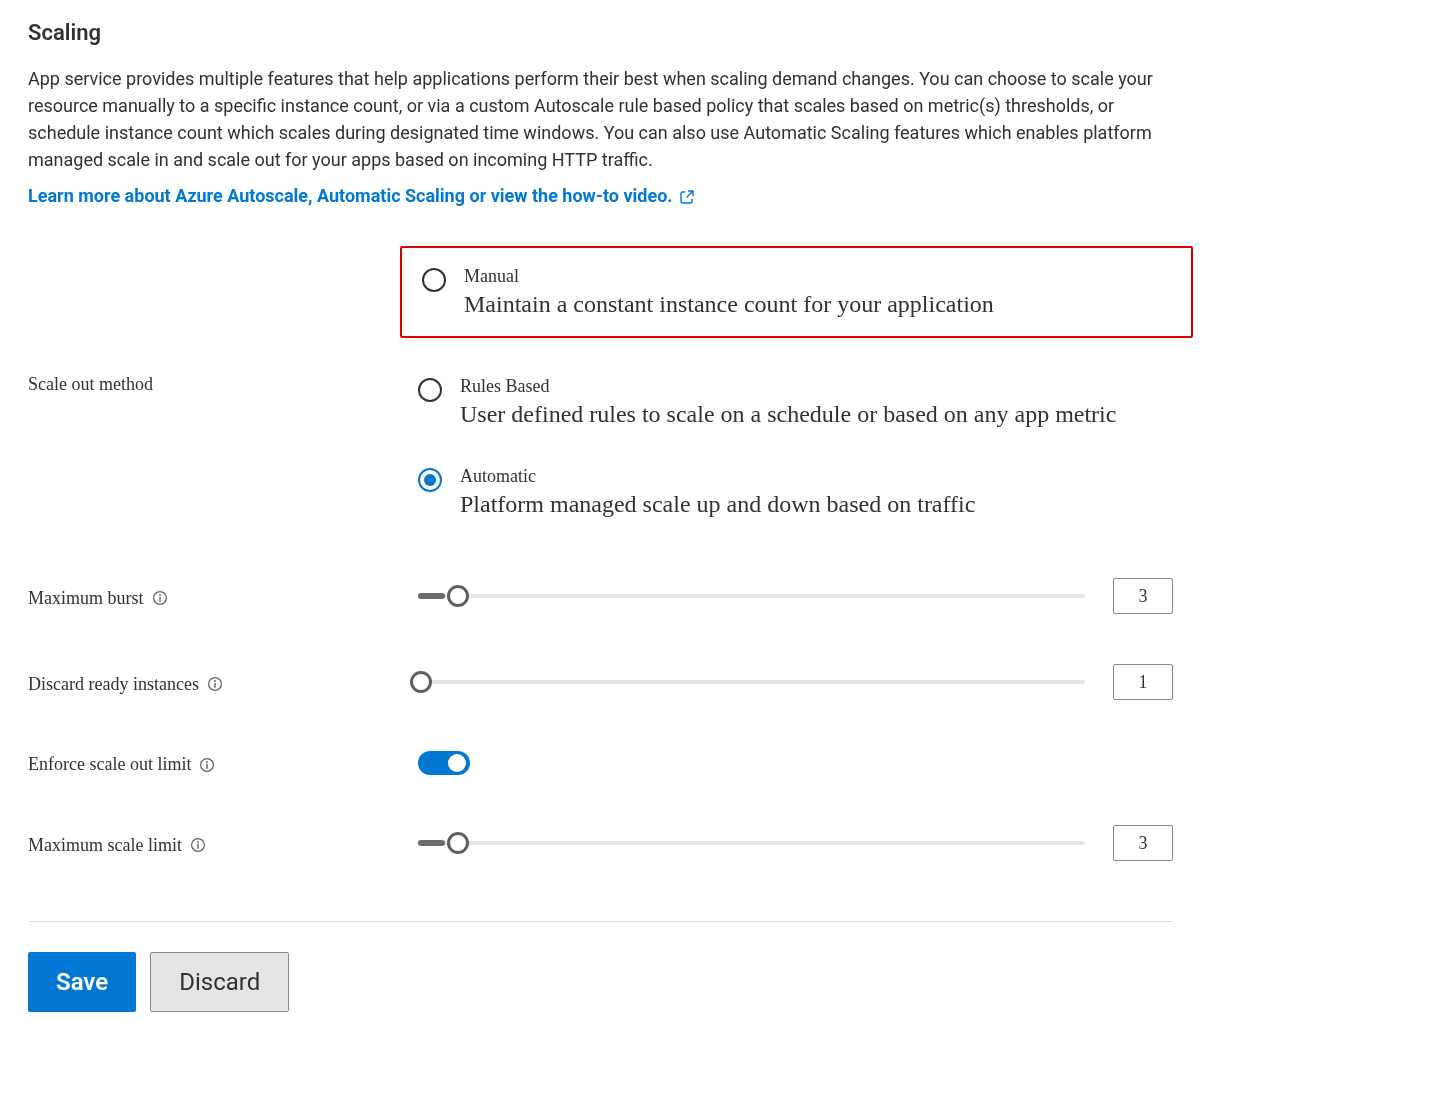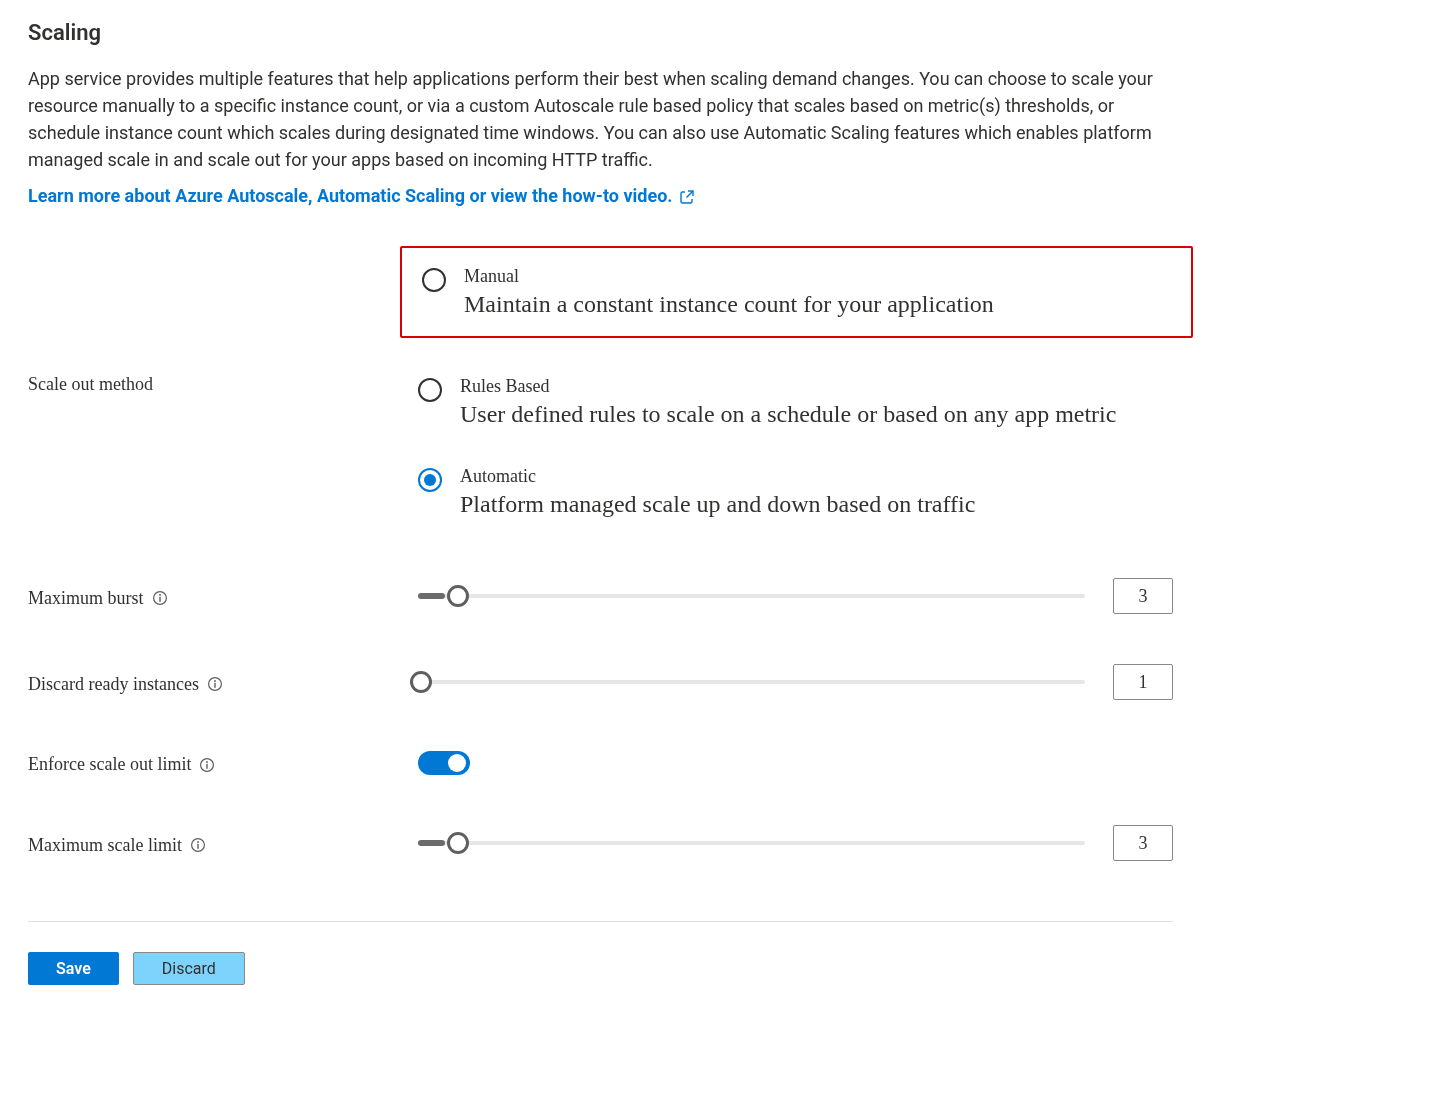--- a/index.html
+++ b/index.html
@@ -187,35 +187,35 @@
 
   
   .footer {
     border-top: 1px solid #e1dfdd;
     margin-top: 60px;
     padding: 30px 0 40px 0;
     display: flex;
     gap: 14px;
   }
   .btn {
-    font-size: 16px;
-    padding: 6px 28px;
+    font-size: 24px;
+    padding: 15px 28px;
     border-radius: 2px;
     cursor: pointer;
     border: 1px solid transparent;
     font-family: inherit;
   }
   .btn-primary {
     background: #0078d4;
     color: #fff;
     font-weight: 600;
     border: none;
   }
   .btn-secondary {
-    background: #7dd3fc;
+    background: #e5e5e5;
     color: #323130;
     border: 1px solid #8a8886;
   }
 </style>
 </head>
 <body>
 
 <div class="page">
 
   <h2 class="section-title">Scaling</h2>

